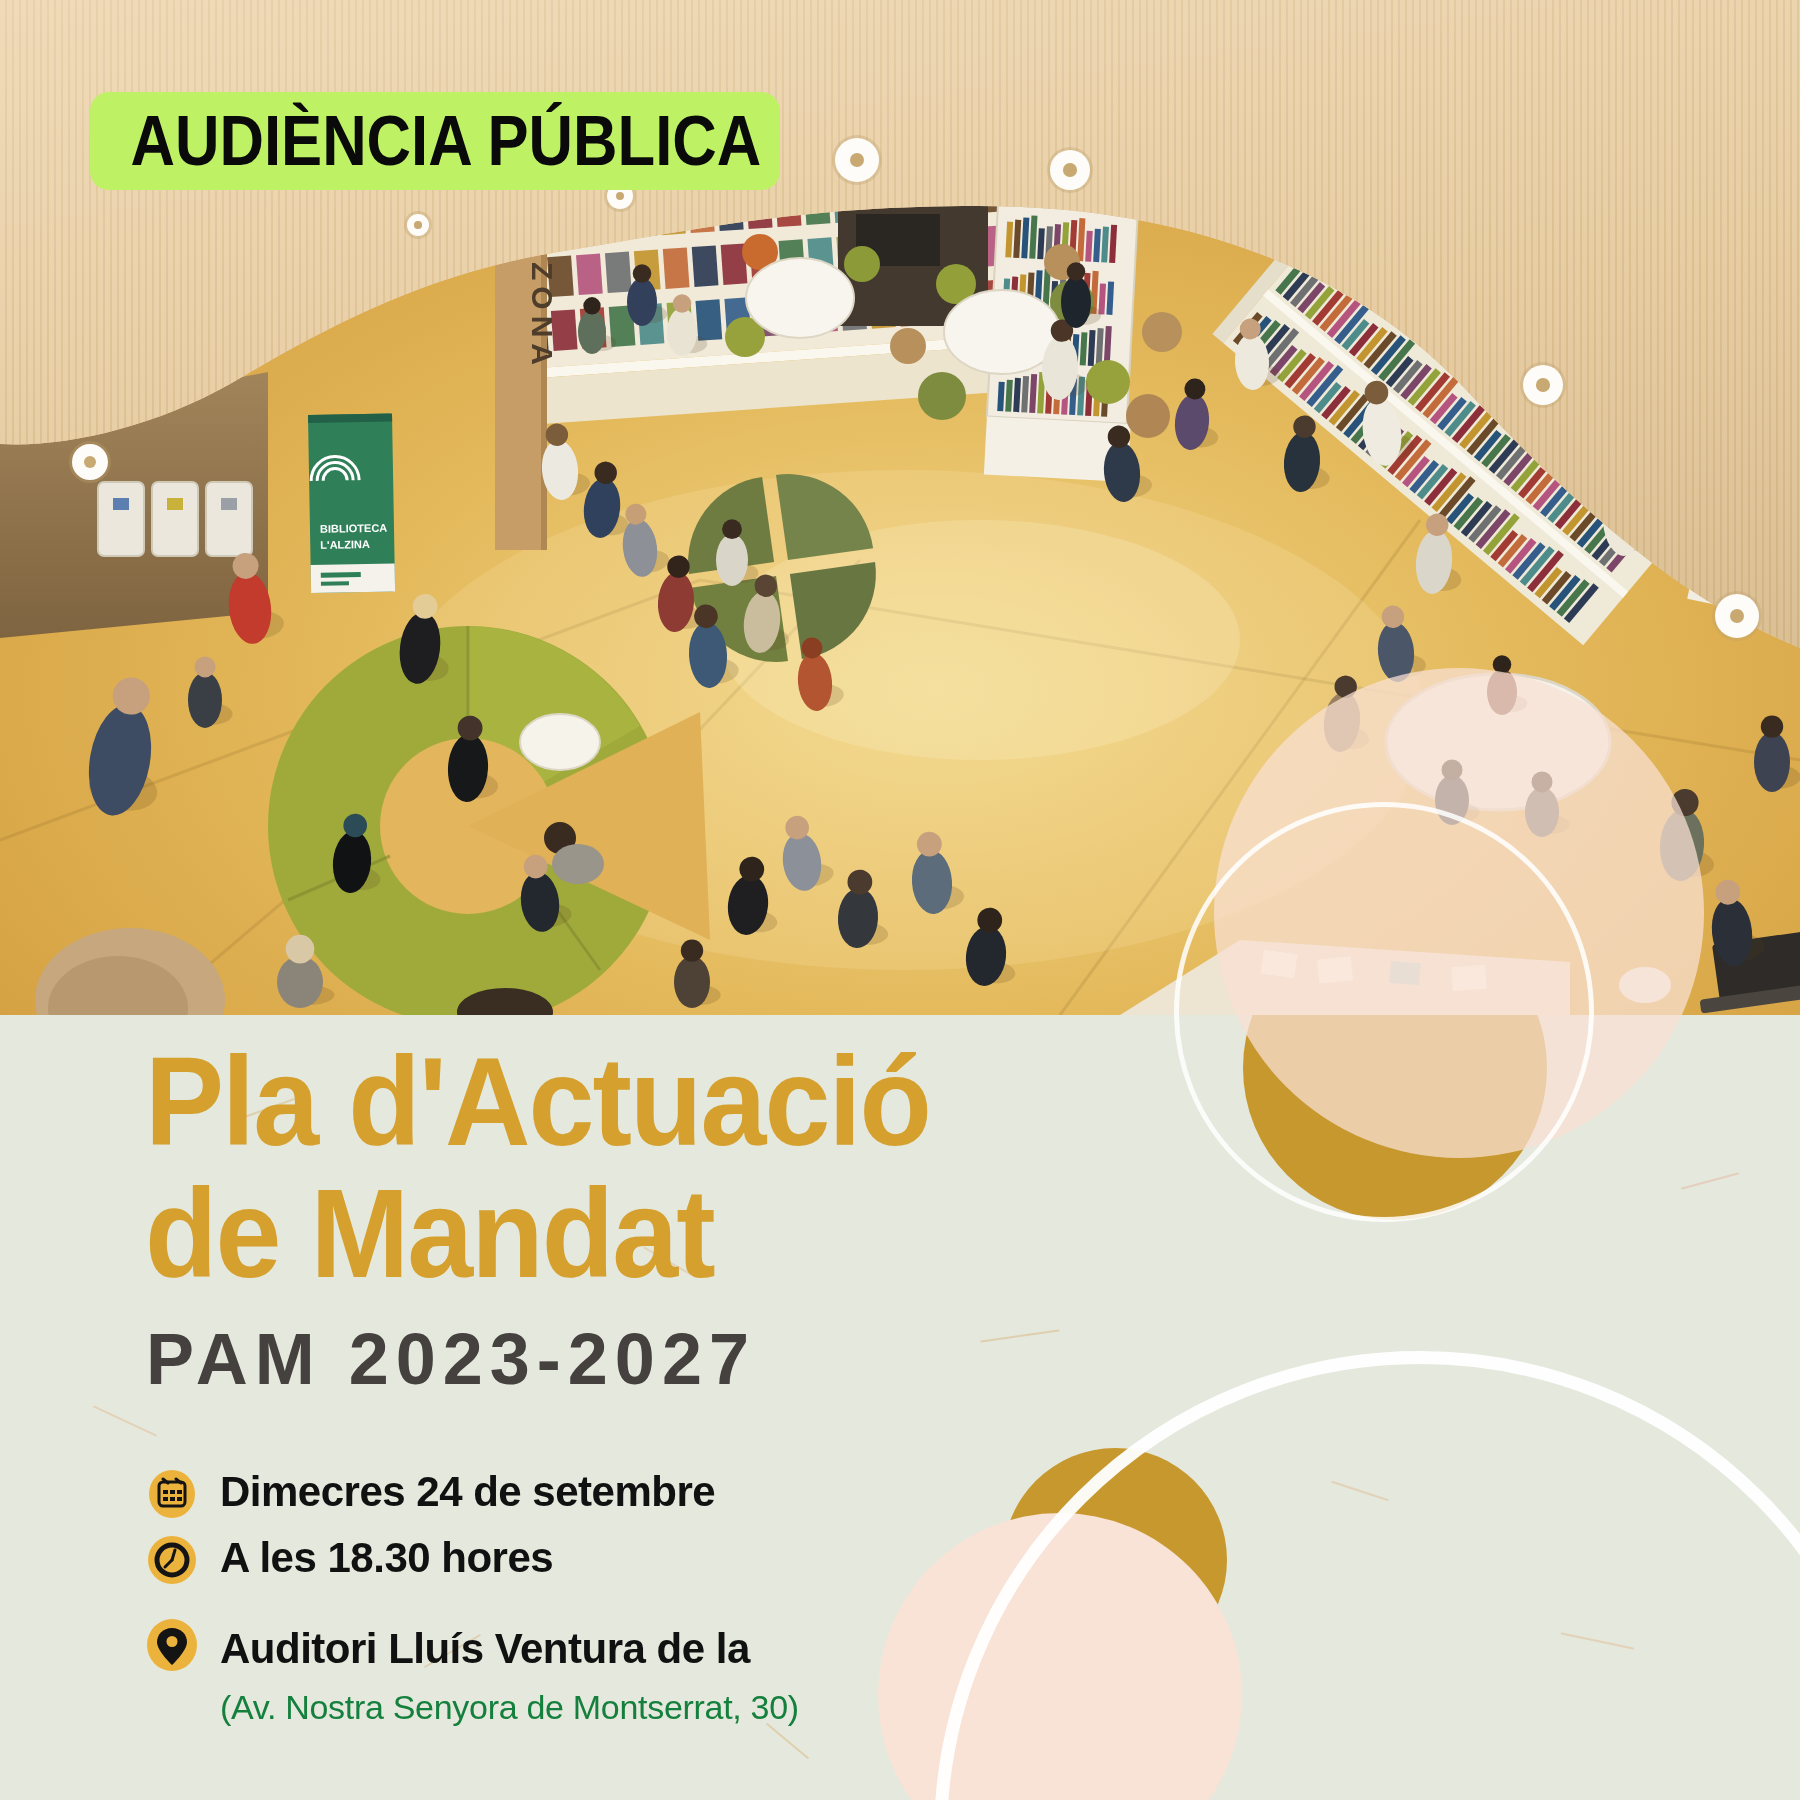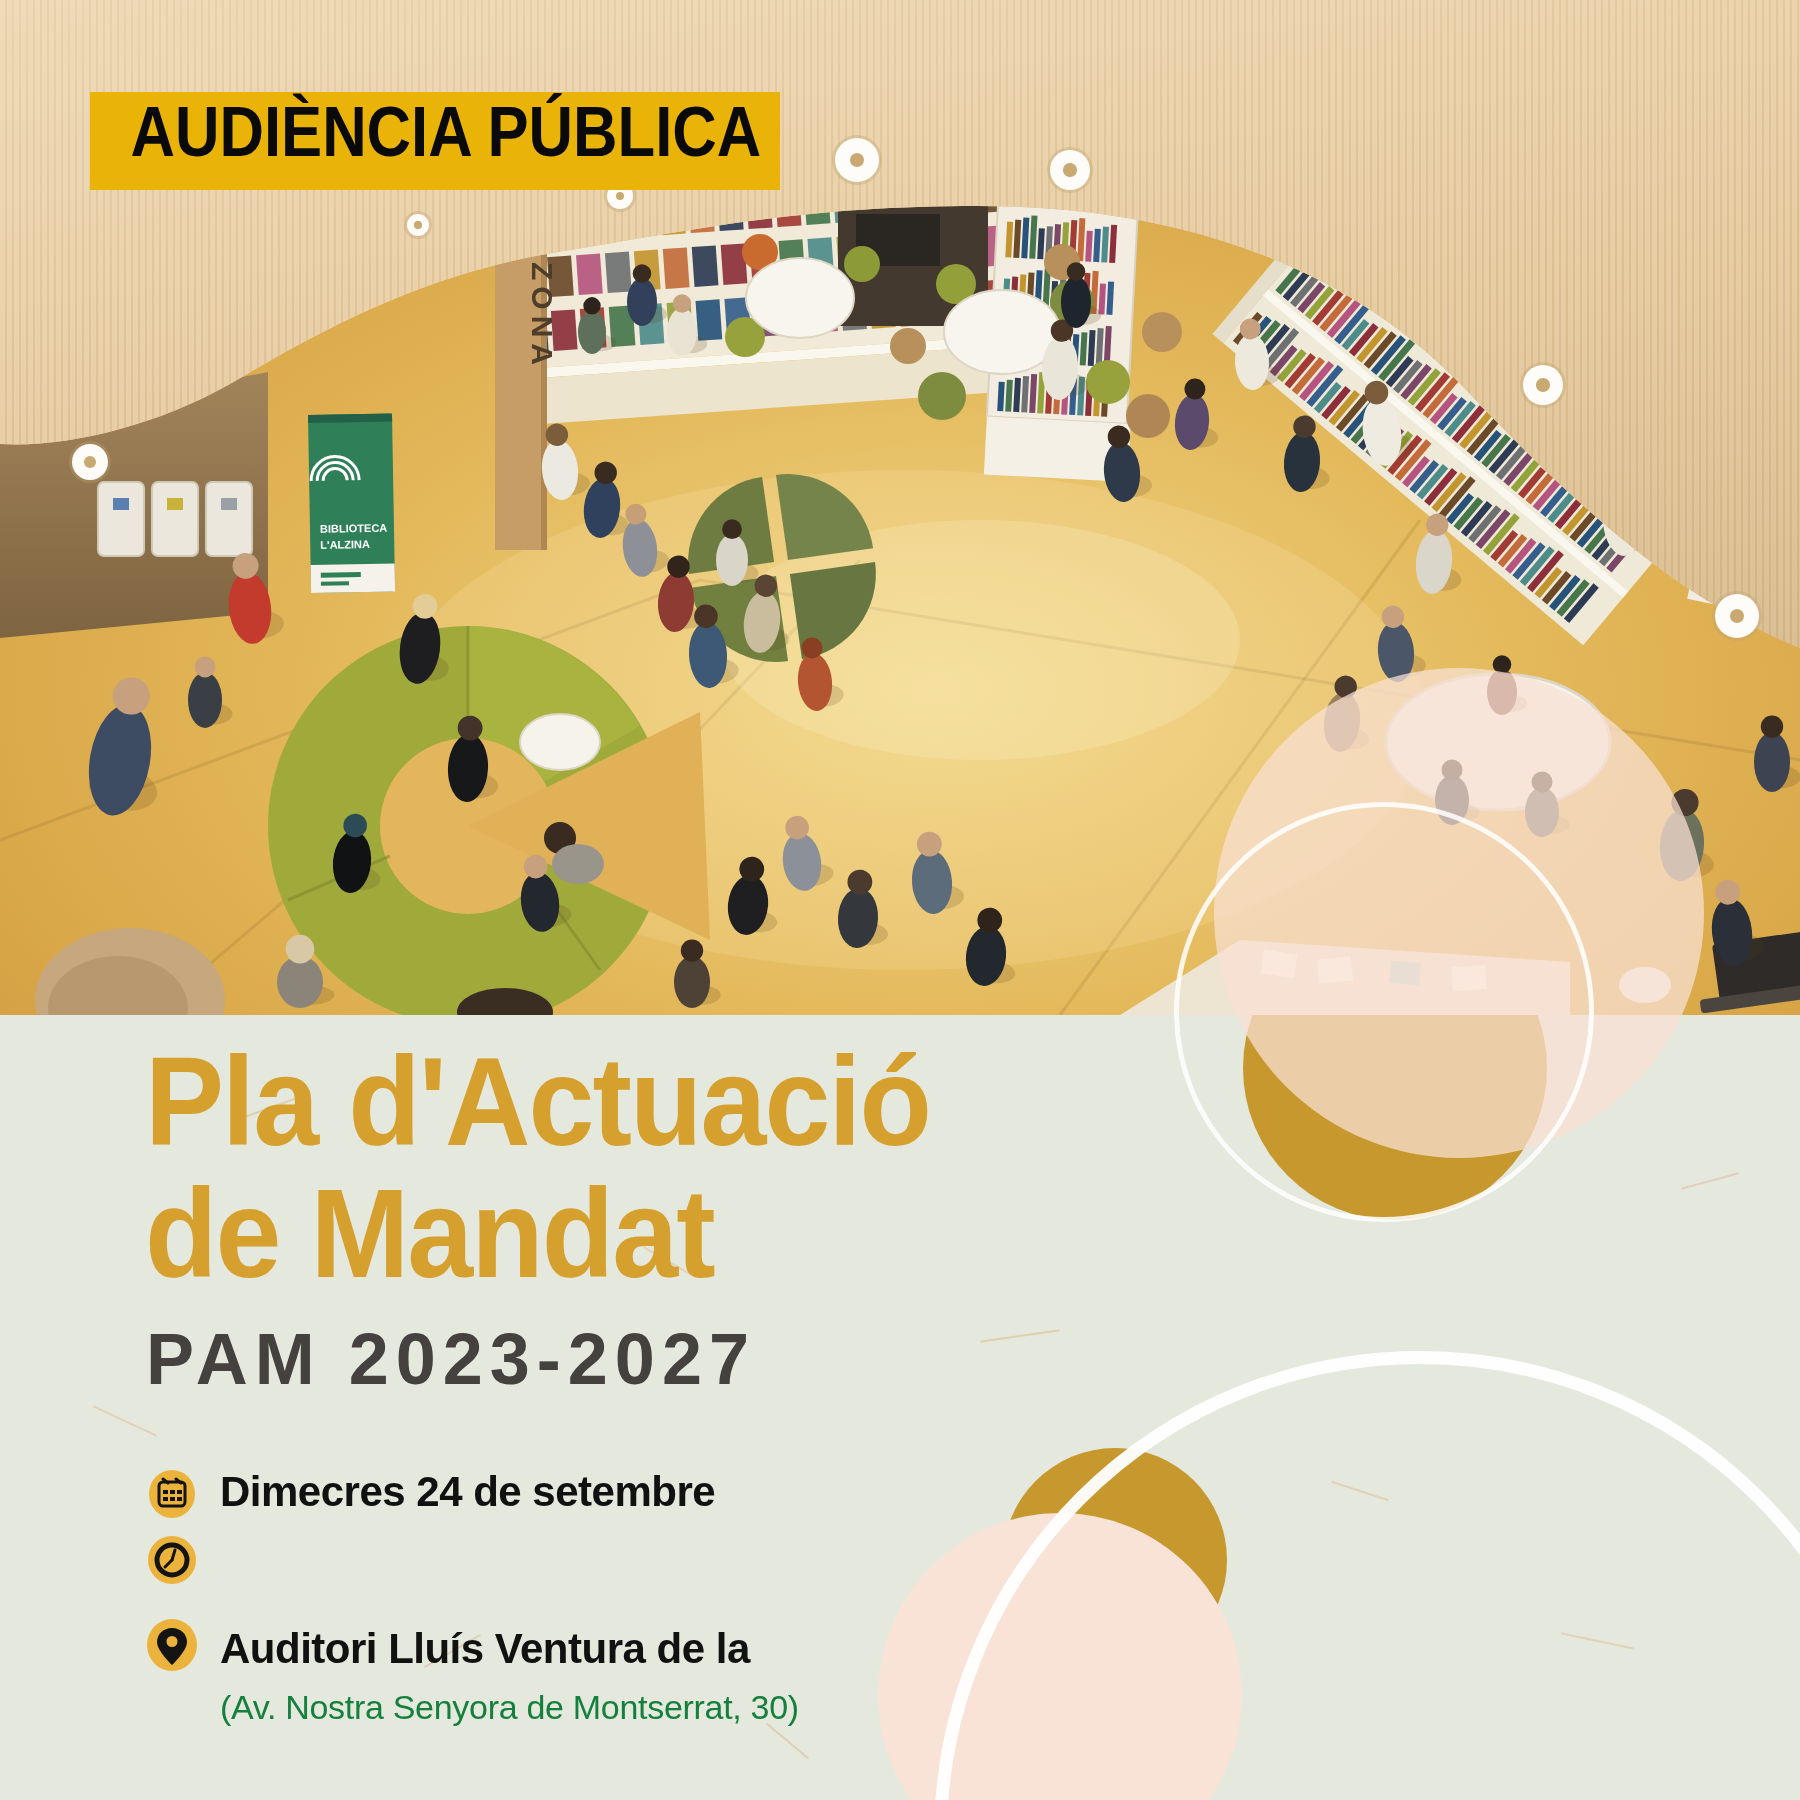--- a/index.html
+++ b/index.html
@@ -14,22 +14,22 @@
     background:
       linear-gradient(172deg, rgba(255,245,225,.35) 0%, rgba(230,200,150,.05) 40%, rgba(130,95,45,.22) 96%),
       repeating-linear-gradient(90deg,#E7CDA4 0 5px,#DCBE8F 5px 7px);
     background-color:#E2C69B;
     clip-path: path("M0,0 H1800 V648 C1688,602 1597,528 1468,392 C1352,268 1183,206 978,206 C806,206 702,228 558,252 C422,274 318,332 230,384 C152,428 62,448 0,444 Z");}
   .light{position:absolute;border-radius:50%;background:#FDFCF8;z-index:4;
     box-shadow:0 0 0 3px rgba(190,160,110,.35);}
   .light i{position:absolute;left:50%;top:50%;width:34%;height:34%;margin:-17% 0 0 -17%;
     border-radius:50%;background:#C9A972;display:block;}
 
-  .banner{position:absolute;left:90px;top:92px;width:690px;height:98px;background:#eab308;z-index:6;
-    display:flex;align-items:flex-start;}
+  .banner{position:absolute;left:90px;top:92px;width:690px;height:98px;background:#bef264;z-index:6;
+    display:flex;align-items:center;border-radius:19px;}
   .banner span{display:inline-block;padding-left:46px;font-size:70px;font-weight:bold;
     color:#0A0A0A;letter-spacing:0;white-space:nowrap;transform:scaleX(.88);transform-origin:left center;}
 
   
   .circle{position:absolute;border-radius:50%;}
   .gold-a{left:1243px;top:916px;width:304px;height:304px;background:#C6982E;z-index:1;}
   .pink-a{left:1214px;top:668px;width:490px;height:490px;background:rgba(248,224,210,.74);z-index:5;}
   .ring-a{left:1174px;top:802px;width:420px;height:420px;border:5px solid rgba(255,255,255,.85);
     background:transparent;z-index:5;}
   .gold-b{left:1003px;top:1448px;width:224px;height:224px;background:#C6982E;z-index:1;}
@@ -673,20 +673,21 @@
 
   <div class="row row-time">
     <span class="icon-wrap">
       <svg width="52" height="52" viewBox="0 0 52 52">
         <circle cx="26" cy="26" r="24" fill="#EBB33C"></circle>
         <circle cx="26" cy="26" r="15" fill="none" stroke="#141414" stroke-width="5"></circle>
         <line x1="26" y1="26" x2="29" y2="16" stroke="#141414" stroke-width="3" stroke-linecap="round"></line>
         <line x1="26" y1="26" x2="19" y2="33" stroke="#141414" stroke-width="3" stroke-linecap="round"></line>
       </svg>
     </span>
+    <span class="txt">A les 18.30 hores</span>
   </div>
 
   <div class="row row-place">
     <span class="icon-wrap" style="height:64px;">
       <svg width="52" height="64" viewBox="0 0 52 64">
         <ellipse cx="26" cy="27" rx="25" ry="26" fill="#EBB33C"></ellipse>
         <path d="M26 10 C17 10 11 16.5 11 24 C11 33 26 47 26 47 C26 47 41 33 41 24 C41 16.5 35 10 26 10 Z" fill="#141414"></path>
         <circle cx="26" cy="23.5" r="5.5" fill="#EBB33C"></circle>
       </svg>
     </span>

